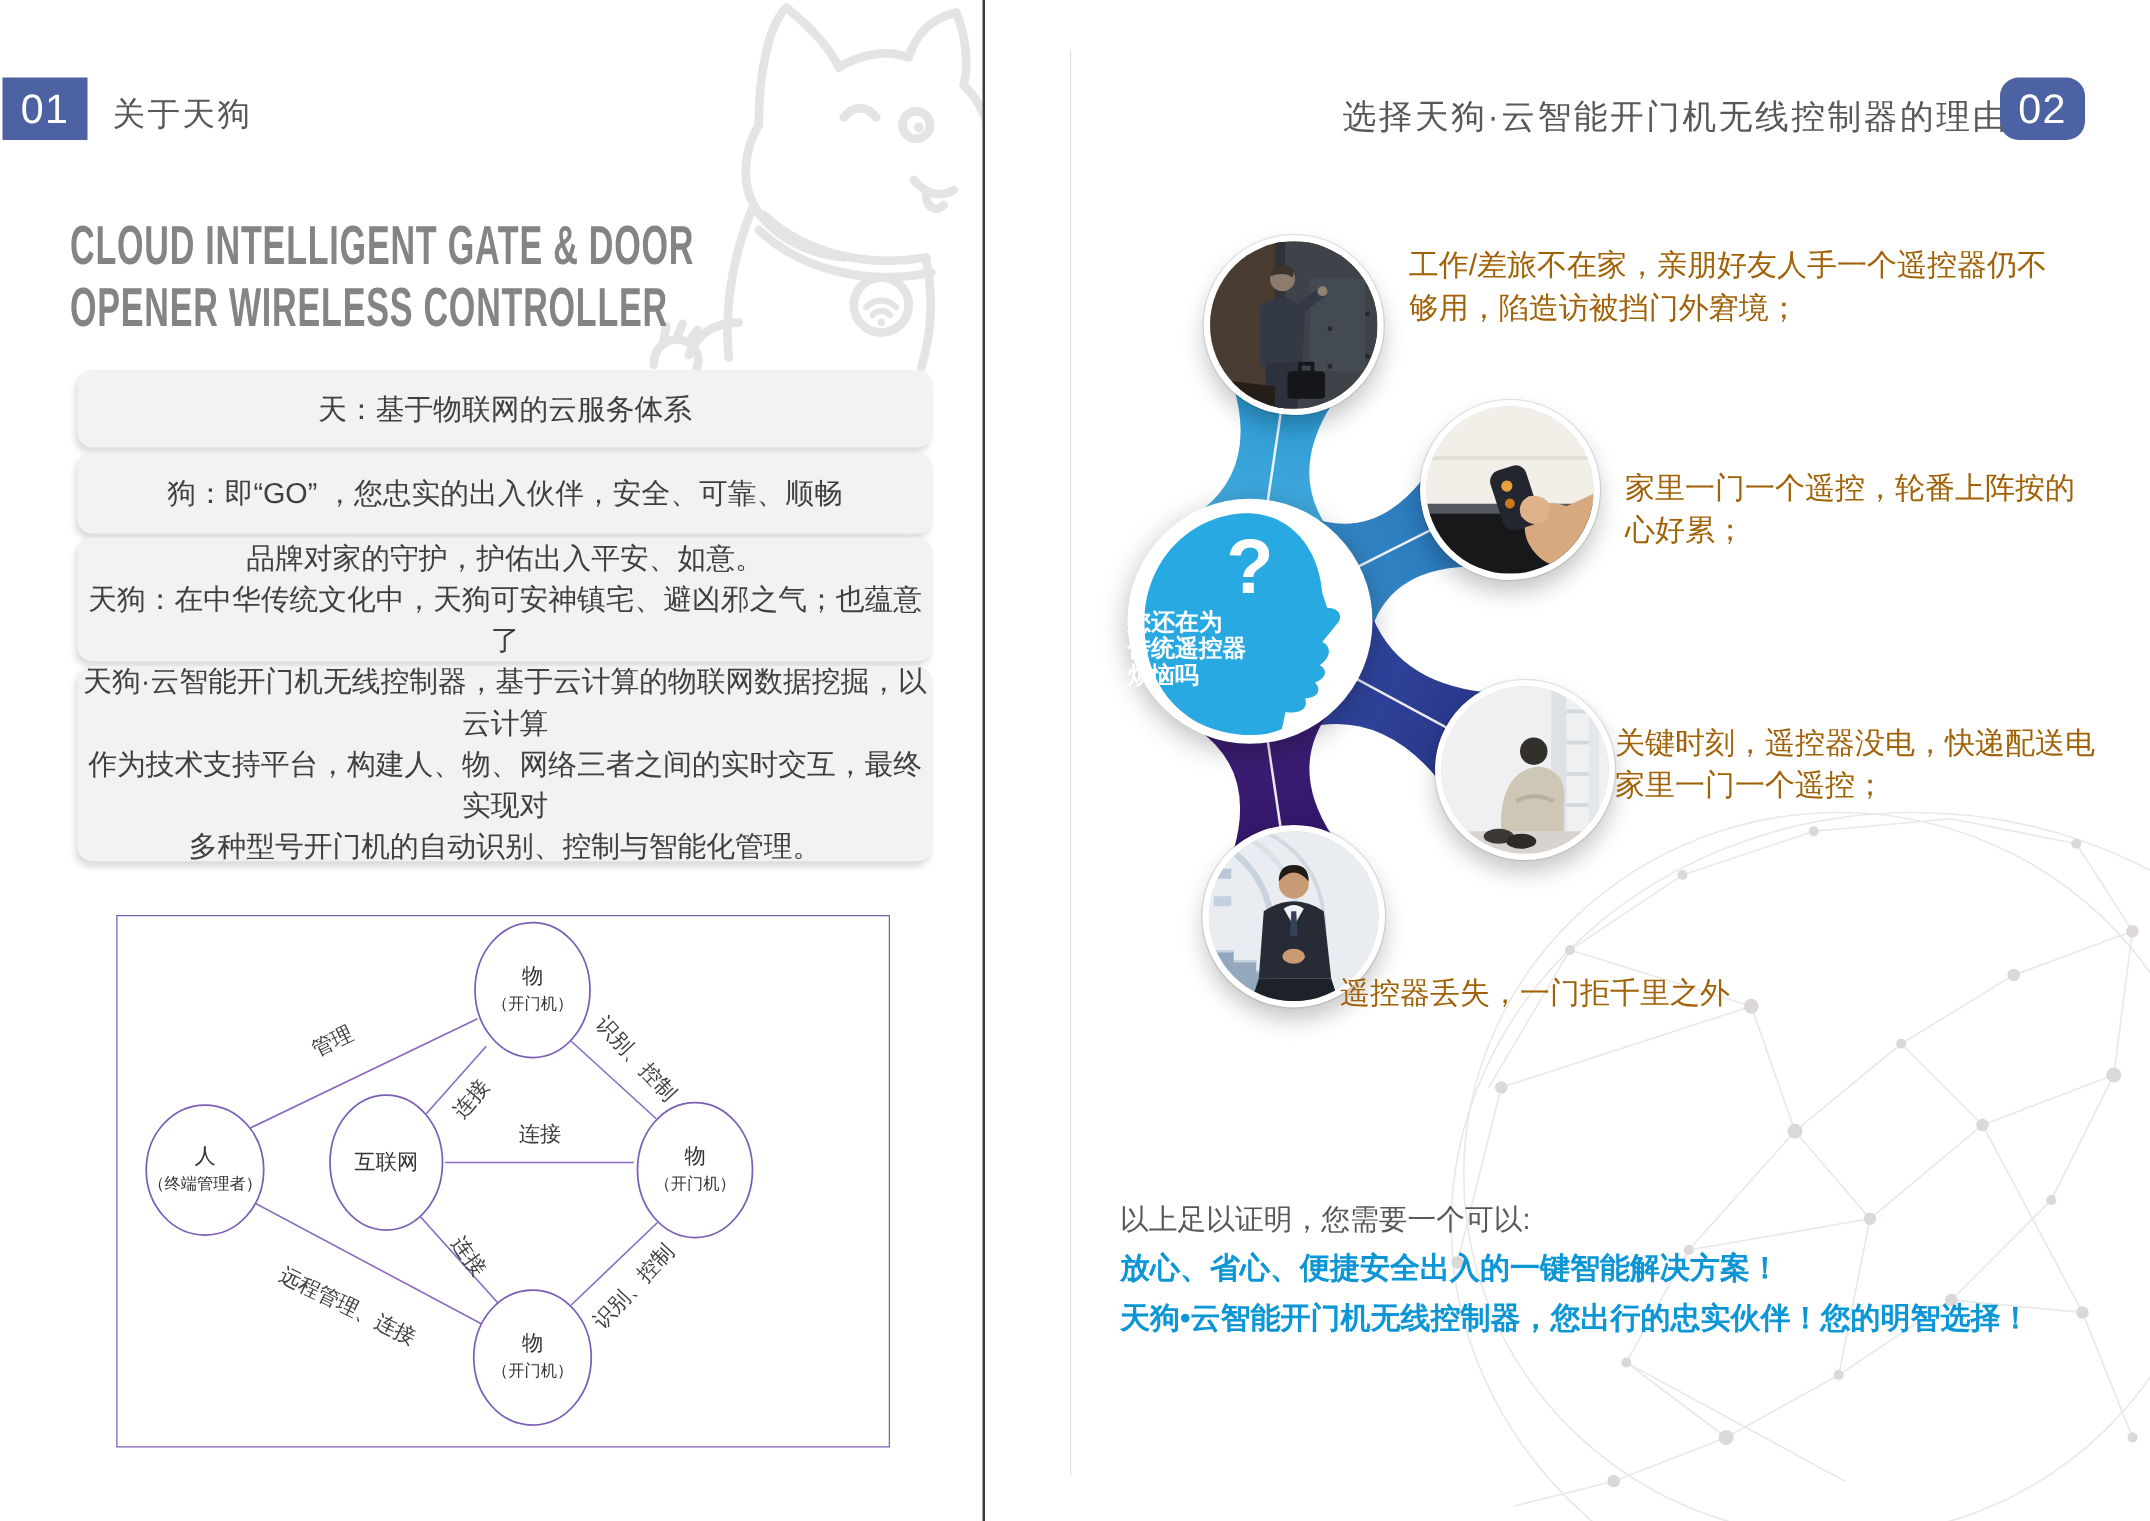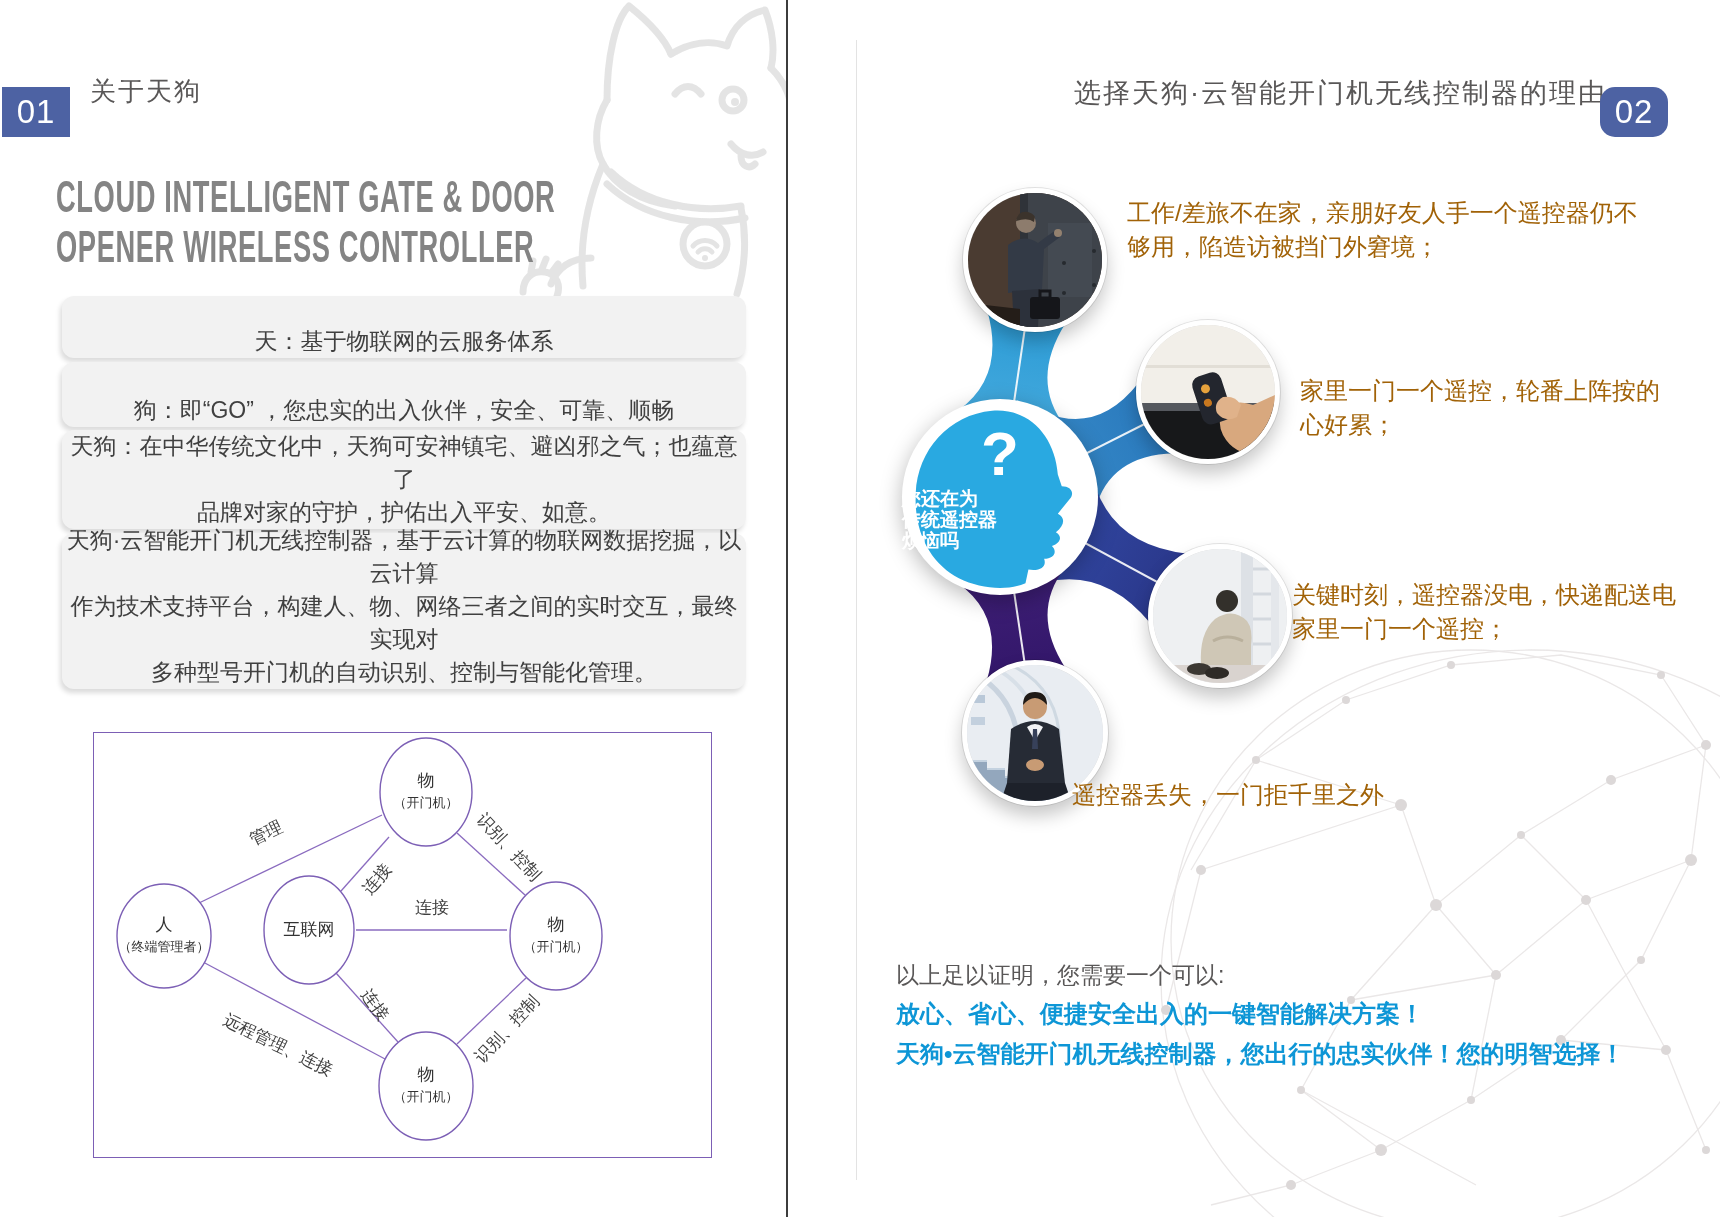--- a/index.html
+++ b/index.html
@@ -6,29 +6,29 @@
   #canvas{position:relative;width:1720px;height:1217px;background:#fff;overflow:hidden;
           font-family:"Liberation Sans", sans-serif;outline:1px solid #b5b5b5;}
   .abs{position:absolute;}
   .page{position:absolute;top:0;height:1217px;background:#fff;overflow:hidden;}
   #page-left{left:0;width:786px;}
   #page-right{left:788px;width:932px;}
   #spine{position:absolute;top:0;left:786px;width:2px;height:1217px;background:#3c3c3c;}
   #crease{position:absolute;top:40px;left:68px;width:1px;height:1140px;background:#e3e3e3;}
 
   .badge{width:68px;height:50px;background:#4d62a3;color:#fff;display:flex;align-items:center;
-         justify-content:center;font-size:33px;letter-spacing:1px;margin-top:25px;}
+         justify-content:center;font-size:33px;letter-spacing:1px;}
   .sec-title{font-size:26px;color:#595757;letter-spacing:2px;}
 
   .en-title{font-size:44px;font-weight:bold;color:#848484;line-height:50px;letter-spacing:1px;
             transform:scaleX(.62);transform-origin:0 0;white-space:nowrap;}
 
   .info-box{left:62px;width:684px;background:#f2f2f2;border-radius:12px;
             box-shadow:-2px 4px 5px rgba(0,0,0,.14);display:flex;flex-direction:column;
-            justify-content:flex-end;align-items:center;color:#404040;font-size:23px;line-height:33px;
+            justify-content:center;align-items:center;color:#404040;font-size:23px;line-height:33px;
             text-align:center;}
 
   
   #diagram{left:93px;top:732px;width:617px;height:424px;border:1px solid #7c5fb5;}
   .node-label{position:absolute;transform:translate(-50%,-50%);text-align:center;color:#333;
               font-size:17px;line-height:22px;white-space:nowrap;}
   .node-label .sub{font-size:13px;letter-spacing:0;}
   .edge-label{position:absolute;font-size:17px;color:#3f3f3f;white-space:nowrap;}
 
   
@@ -88,22 +88,22 @@
       <div>OPENER WIRELESS CONTROLLER</div>
     </div>
 
     <div class="abs info-box" style="top:296px;height:62px;">
       <div>天：基于物联网的云服务体系</div>
     </div>
     <div class="abs info-box" style="top:362px;height:65px;">
       <div>狗：即“GO” ，您忠实的出入伙伴，安全、可靠、顺畅</div>
     </div>
     <div class="abs info-box" style="top:430px;height:99px;">
+      <div>品牌对家的守护，护佑出入平安、如意。</div>
       <div>天狗：在中华传统文化中，天狗可安神镇宅、避凶邪之气；也蕴意了</div>
-      <div>品牌对家的守护，护佑出入平安、如意。</div>
     </div>
     <div class="abs info-box" style="top:533px;height:156px;">
       <div>天狗·云智能开门机无线控制器，基于云计算的物联网数据挖掘，以云计算</div>
       <div>作为技术支持平台，构建人、物、网络三者之间的实时交互，最终实现对</div>
       <div>多种型号开门机的自动识别、控制与智能化管理。</div>
     </div>
 
     <div id="diagram" class="abs">
       <svg width="617" height="424" viewBox="0 0 617 424">
         <g stroke="#8a6bbf" stroke-width="1.3" fill="none">

